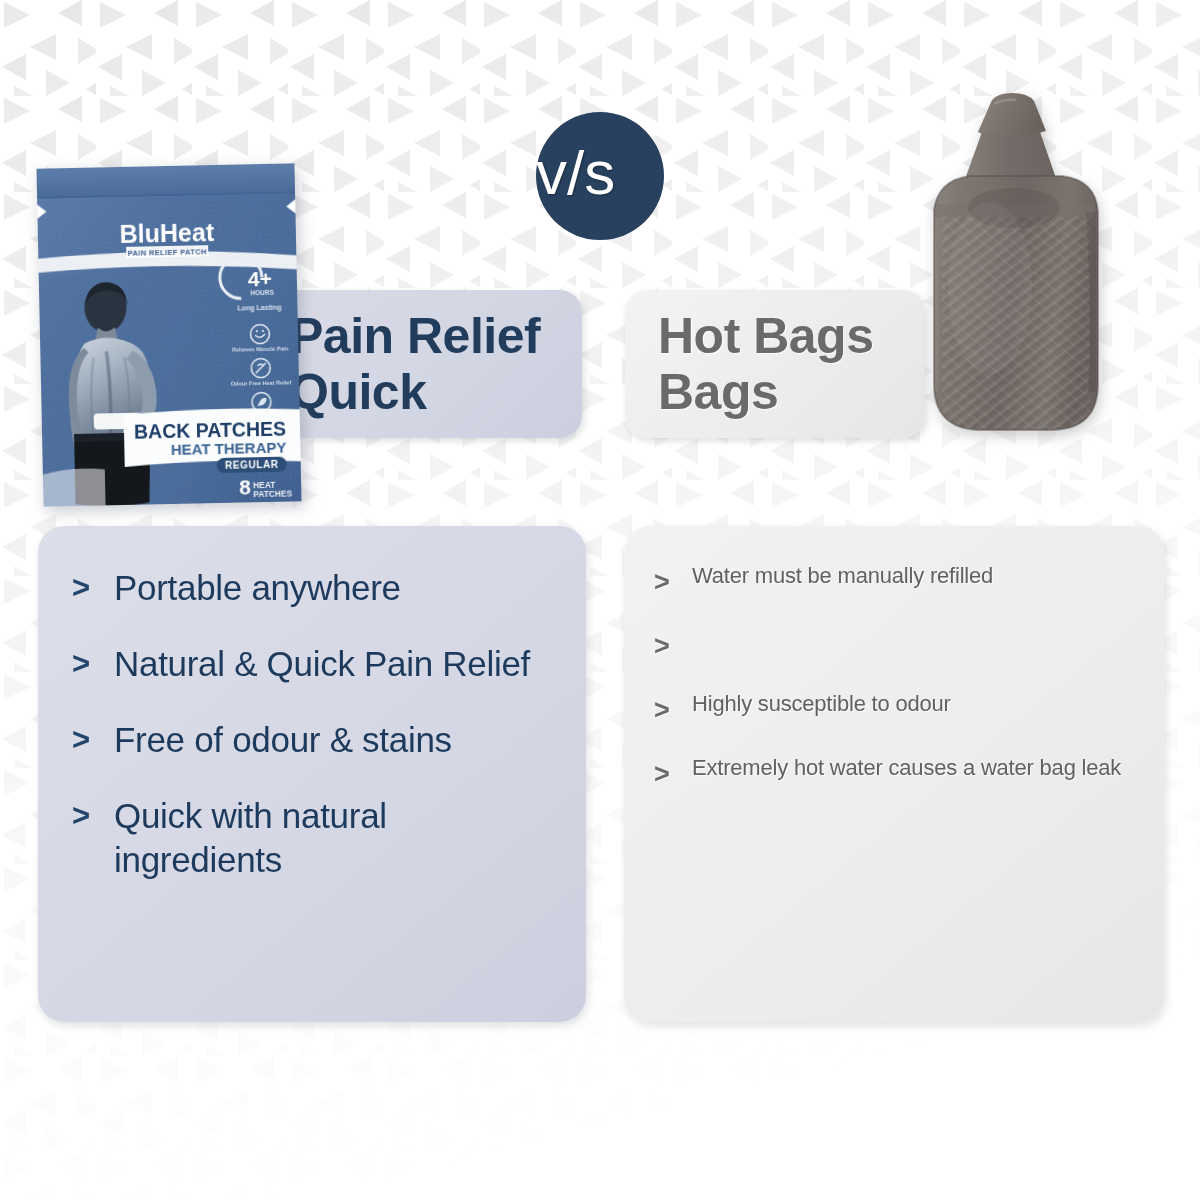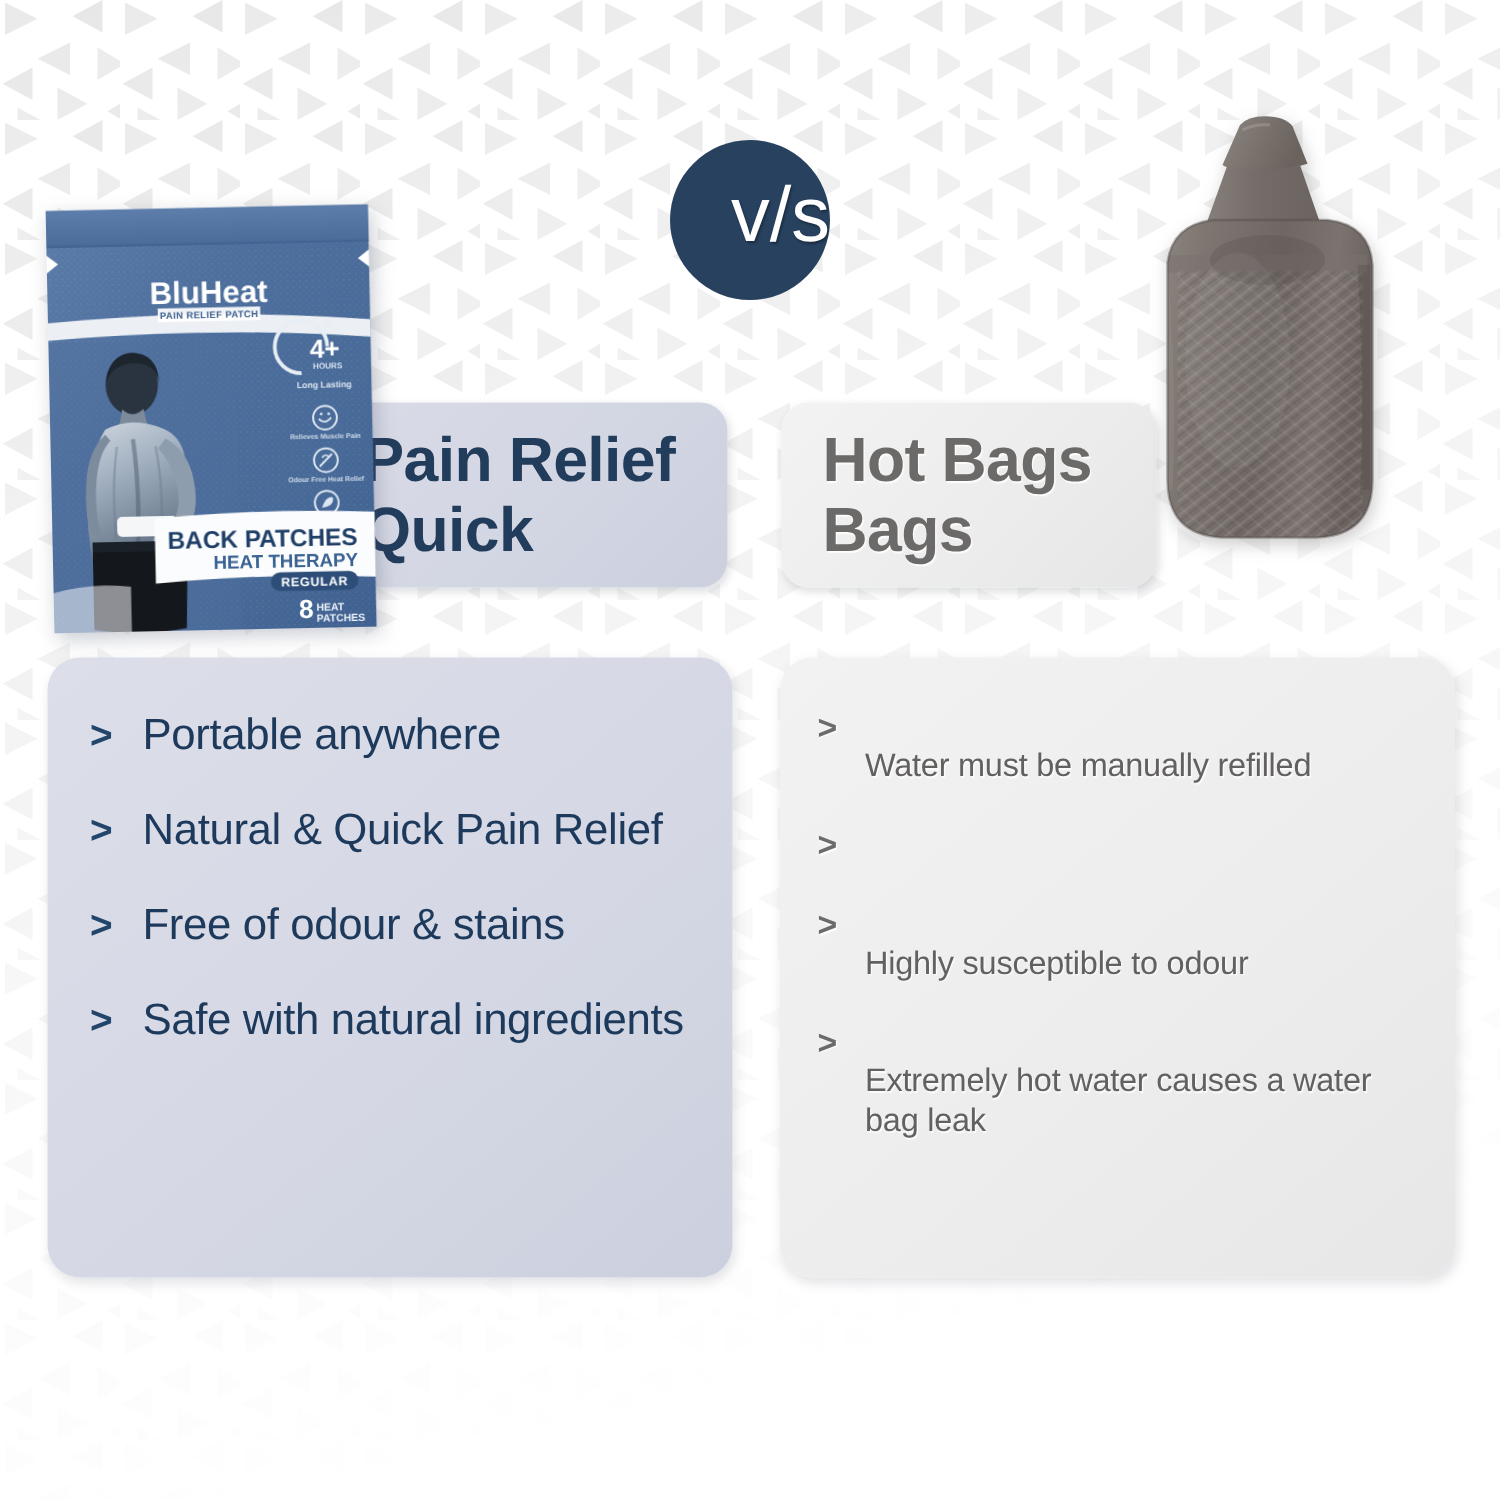--- a/index.html
+++ b/index.html
@@ -32,41 +32,40 @@
     position: absolute;
     left: 536px;
     top: 112px;
     width: 128px;
     height: 128px;
     border-radius: 50%;
     background: #27415f;
     z-index: 30;
     display: flex;
     align-items: center;
-    justify-content: flex-end;
+    justify-content: flex-start;
   }
   #vs-badge .vs-text {
     color: #ffffff;
     font-size: 62px;
     line-height: 1;
     letter-spacing: 0px;
     font-weight: 400;
     transform: translateY(-3px);
     text-shadow: 1px 1px 2px rgba(0,0,0,0.35);
   }
 
   
   .header-card {
     position: absolute;
     border-radius: 22px;
     display: flex;
     align-items: center;
     z-index: 10;
     box-shadow: 2px 3px 7px rgba(90,95,110,0.20);
-    margin-top: 32px;
   }
   #header-left {
     left: 234px;
     top: 290px;
     width: 348px;
     height: 148px;
     background: linear-gradient(135deg,#dadce7 0%,#d3d6e3 55%,#ccd0de 100%);
     padding-left: 56px;
   }
   #header-left .header-title {
@@ -156,24 +155,23 @@
   
   #list-right .chev {
     color: #6d6b69;
     font-size: 27px;
     width: 38px;
     padding-top: 3px;
     text-shadow: 1px 1px 1px rgba(255,255,255,0.85);
   }
   #list-right .feature-text {
     color: #636160;
-    font-size: 26px;
+    font-size: 22px;
     letter-spacing: -0.2px;
     text-shadow: 1px 1px 1px rgba(255,255,255,0.85);
-    margin-top: 34px;
   }
 
   
   #product-package {
     position: absolute;
     left: 36px;
     top: 160px;
     width: 266px;
     height: 350px;
     z-index: 20;
@@ -421,21 +419,21 @@
       <li class="feature-item">
         <span class="chev">&gt;</span>
         <span class="feature-text">Natural &amp; Quick Pain Relief</span>
       </li>
       <li class="feature-item">
         <span class="chev">&gt;</span>
         <span class="feature-text">Free of odour &amp; stains</span>
       </li>
       <li class="feature-item">
         <span class="chev">&gt;</span>
-        <span class="feature-text">Safe with natural ingredients</span>
+        <span class="feature-text">Quick with natural ingredients</span>
       </li>
     </ul>
   </div>
 
   <div class="panel" id="panel-right">
     <ul class="feature-list" id="list-right">
       <li class="feature-item">
         <span class="chev">&gt;</span>
         <span class="feature-text">Water must be manually refilled</span>
       </li>

